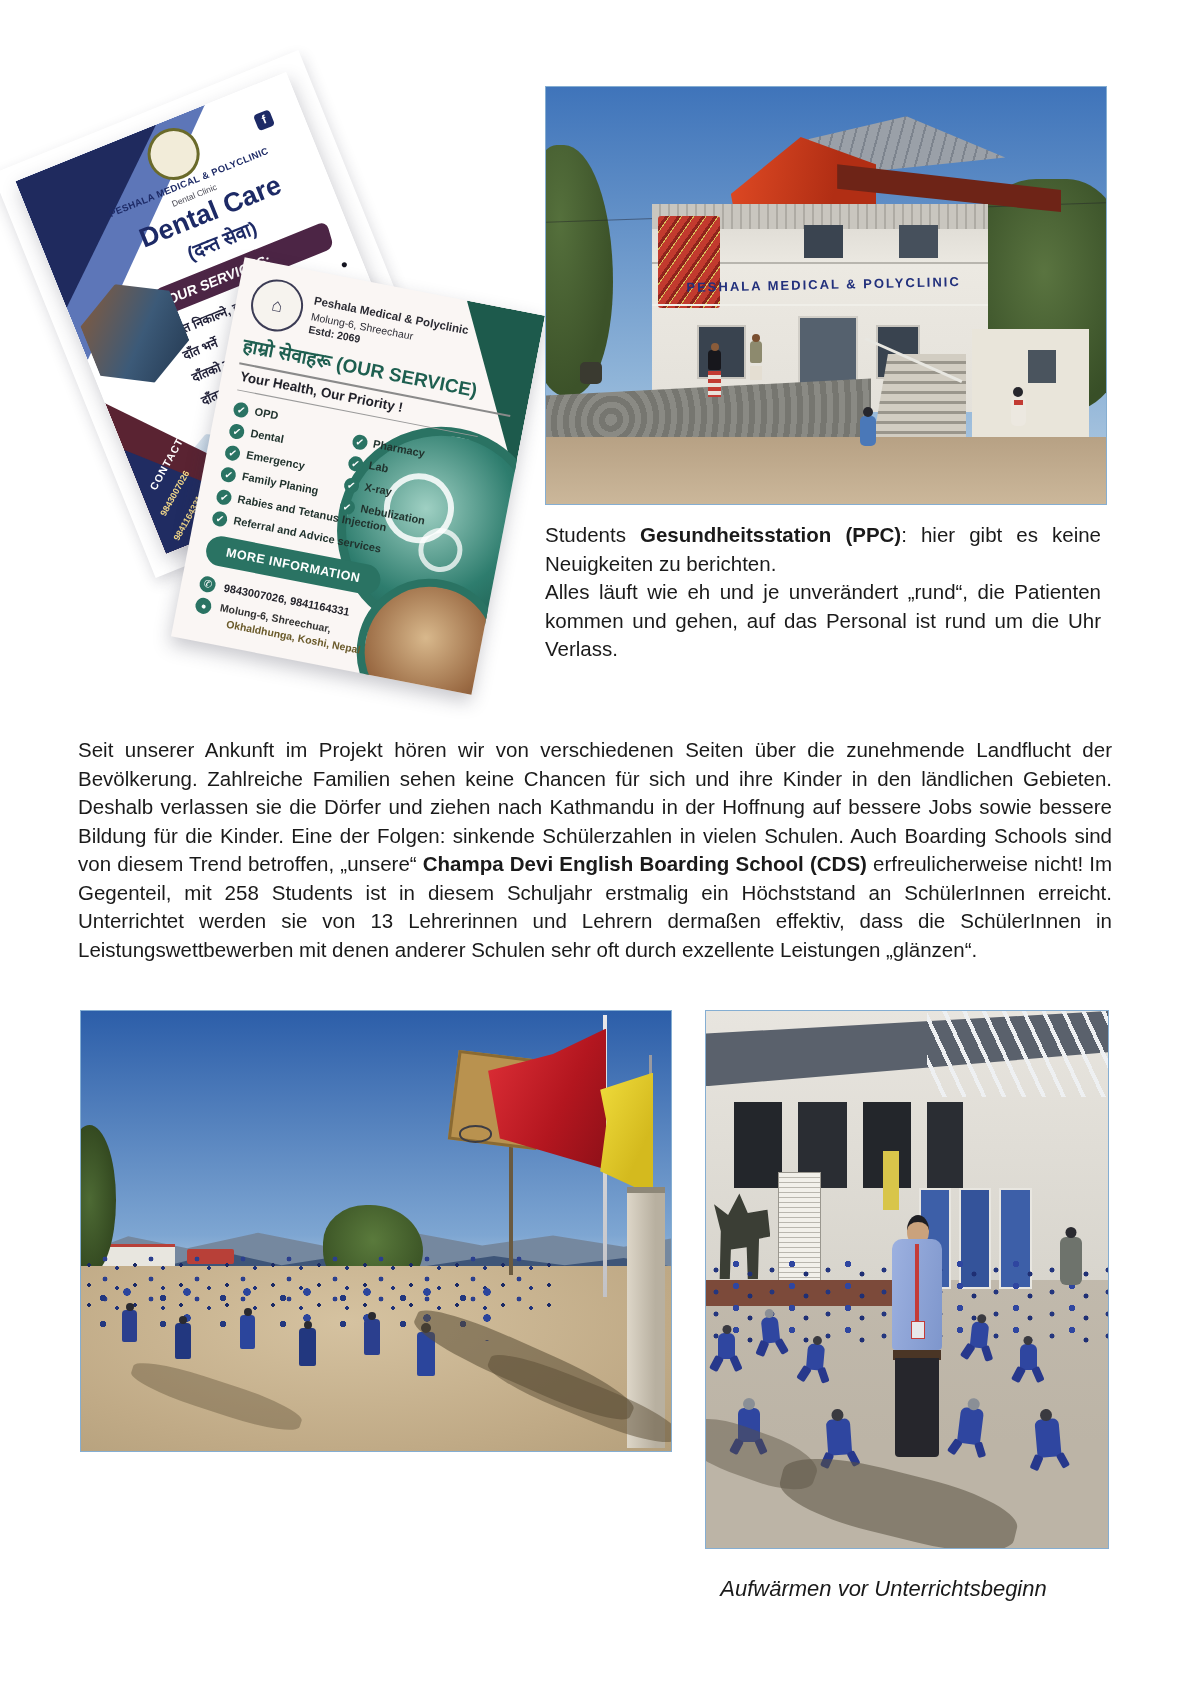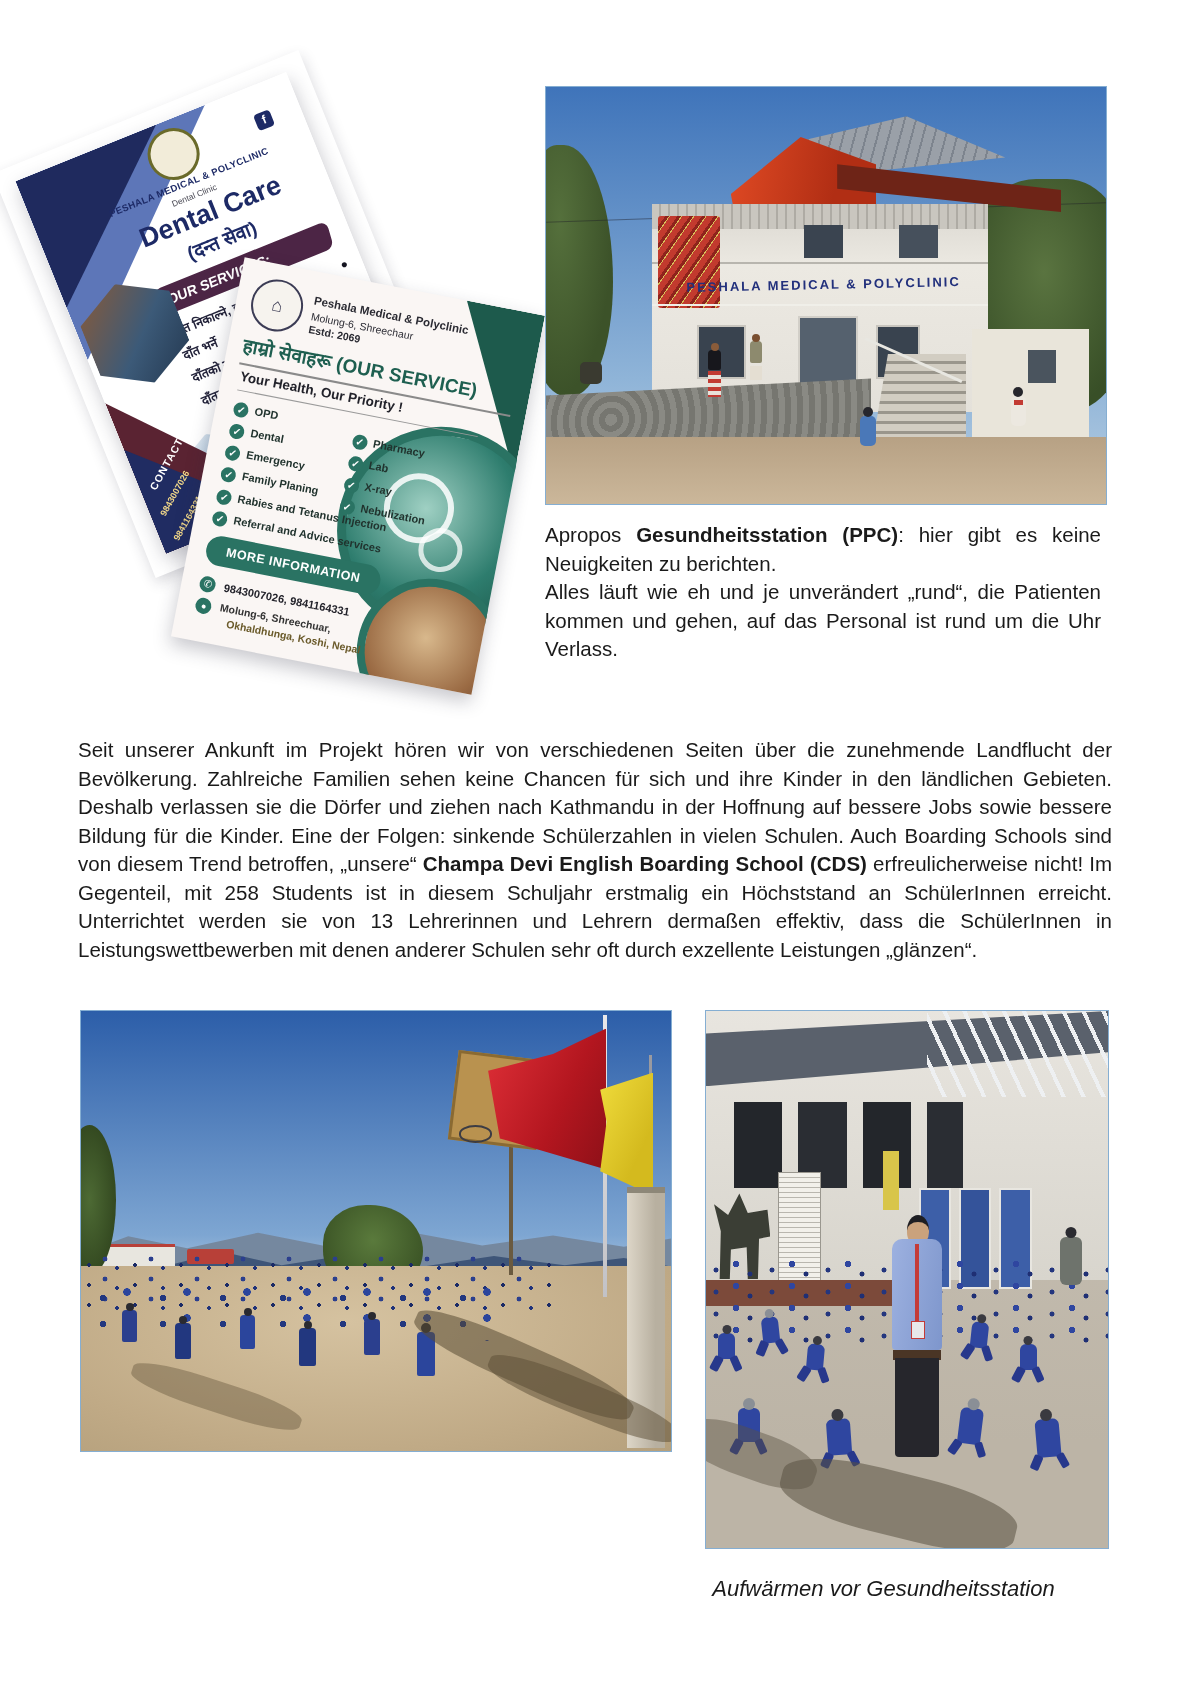--- a/index.html
+++ b/index.html
@@ -181,21 +181,21 @@
     <div class="fig" style="left:56%;top:79%;width:16px;height:30px;background:#4a78b8;border-radius:5px;">
         <span class="hd" style="width:10px;height:10px;top:-9px;background:#26262c;"></span>
       </div>
     <div class="fig" style="left:83%;top:74%;width:15px;height:30px;background:#ece8e0;border-radius:5px;">
         <span class="hd" style="width:10px;height:10px;top:-9px;background:#26262c;"></span>
       </div>
     <div class="abs" style="left:83.6%;top:75%;width:9px;height:5px;background:#c23b33;"></div>
     <div class="fig" style="left:6%;top:66%;width:22px;height:22px;background:#3a3a30;border-radius:5px;"></div>
   </figure>
 
-  <p class="abs bodytext" style="left:545px;top:521px;width:556px;margin:0;"><span>Apropos </span><span style="font-weight: 700;">Gesundheitsstation (PPC)</span><span>: hier gibt es keine Neuigkeiten zu berichten.</span><br><span>Alles läuft wie eh und je unverändert „rund“, die Patienten kommen und gehen, auf das Personal ist rund um die Uhr Verlass.</span></p>
+  <p class="abs bodytext" style="left:545px;top:521px;width:556px;margin:0;"><span>Students </span><span style="font-weight: 700;">Gesundheitsstation (PPC)</span><span>: hier gibt es keine Neuigkeiten zu berichten.</span><br><span>Alles läuft wie eh und je unverändert „rund“, die Patienten kommen und gehen, auf das Personal ist rund um die Uhr Verlass.</span></p>
 
   <p class="abs bodytext" style="left:78px;top:736px;width:1034px;margin:0;"><span>Seit unserer Ankunft im Projekt hören wir von verschiedenen Seiten über die zunehmende Landflucht der Bevölkerung. Zahlreiche Familien sehen keine Chancen für sich und ihre Kinder in den ländlichen Gebieten. Deshalb verlassen sie die Dörfer und ziehen nach Kathmandu in der Hoffnung auf bessere Jobs sowie bessere Bildung für die Kinder. Eine der Folgen: sinkende Schülerzahlen in vielen Schulen. Auch Boarding Schools sind von diesem Trend betroffen, „unsere“ </span><span style="font-weight: 700;">Champa Devi English Boarding School (CDS)</span><span> erfreulicherweise nicht! Im Gegenteil, mit 258 Students ist in diesem Schuljahr erstmalig ein Höchststand an SchülerInnen erreicht. Unterrichtet werden sie von 13 Lehrerinnen und Lehrern dermaßen effektiv, dass die SchülerInnen in Leistungswettbewerben mit denen anderer Schulen sehr oft durch exzellente Leistungen „glänzen“.</span></p>
 
   <figure class="photo" style="left:80px;top:1010px;width:590px;height:440px;margin:0;">
     <div class="abs" style="left:0;top:0;width:100%;height:60%;background:linear-gradient(#2c5ea9,#7ea6d2 85%,#a9c4de);"></div>
     <div class="abs" style="left:0;top:44%;width:100%;height:16%;background:#75889f;clip-path:polygon(0 70%,8% 45%,18% 62%,30% 40%,42% 60%,55% 38%,68% 58%,80% 44%,92% 60%,100% 48%,100% 100%,0 100%);"></div>
     <div class="abs" style="left:0;top:48%;width:100%;height:14%;background:#3e5578;clip-path:polygon(0 80%,6% 55%,14% 72%,24% 48%,34% 70%,46% 52%,58% 72%,70% 55%,82% 70%,92% 58%,100% 72%,100% 100%,0 100%);"></div>
     <div class="abs" style="left:3%;top:53%;width:13%;height:5%;background:#e8e6df;border-top:3px solid #b84038;"></div>
     <div class="abs" style="left:18%;top:54%;width:8%;height:3.5%;background:#b84038;border-radius:2px;"></div>
     <div class="abs" style="left:-3%;top:26%;width:9%;height:34%;background:radial-gradient(ellipse,#4d6a34,#32471f 75%);border-radius:50%;"></div>
@@ -287,15 +287,15 @@
       <div class="abs" style="left:10%;top:56%;width:80%;height:4%;background:#4a3525;"></div>
       <div class="abs" style="left:14%;top:59%;width:72%;height:41%;background:#26262c;border-radius:0 0 4px 4px;"></div>
     </div>
     <div class="fig" style="left:88%;top:42%;width:22px;height:48px;background:#6e736c;border-radius:6px;">
         <span class="hd" style="width:11px;height:11px;top:-10px;background:#2a2a30;"></span>
       </div>
     <div class="abs" style="left:18%;top:86%;width:60%;height:12%;background:rgba(90,82,66,.55);transform:rotate(14deg);border-radius:40%;"></div>
     <div class="abs" style="left:-6%;top:78%;width:34%;height:9%;background:rgba(90,82,66,.45);transform:rotate(20deg);border-radius:40%;"></div>
   </figure>
 
-  <div class="abs caption" style="left:660px;top:1576px;width:447px;text-align:center;">Aufwärmen vor Gesundheitsstation</div>
+  <div class="abs caption" style="left:660px;top:1576px;width:447px;text-align:center;">Aufwärmen vor Unterrichtsbeginn</div>
 
 </div>
 
 </body></html>

